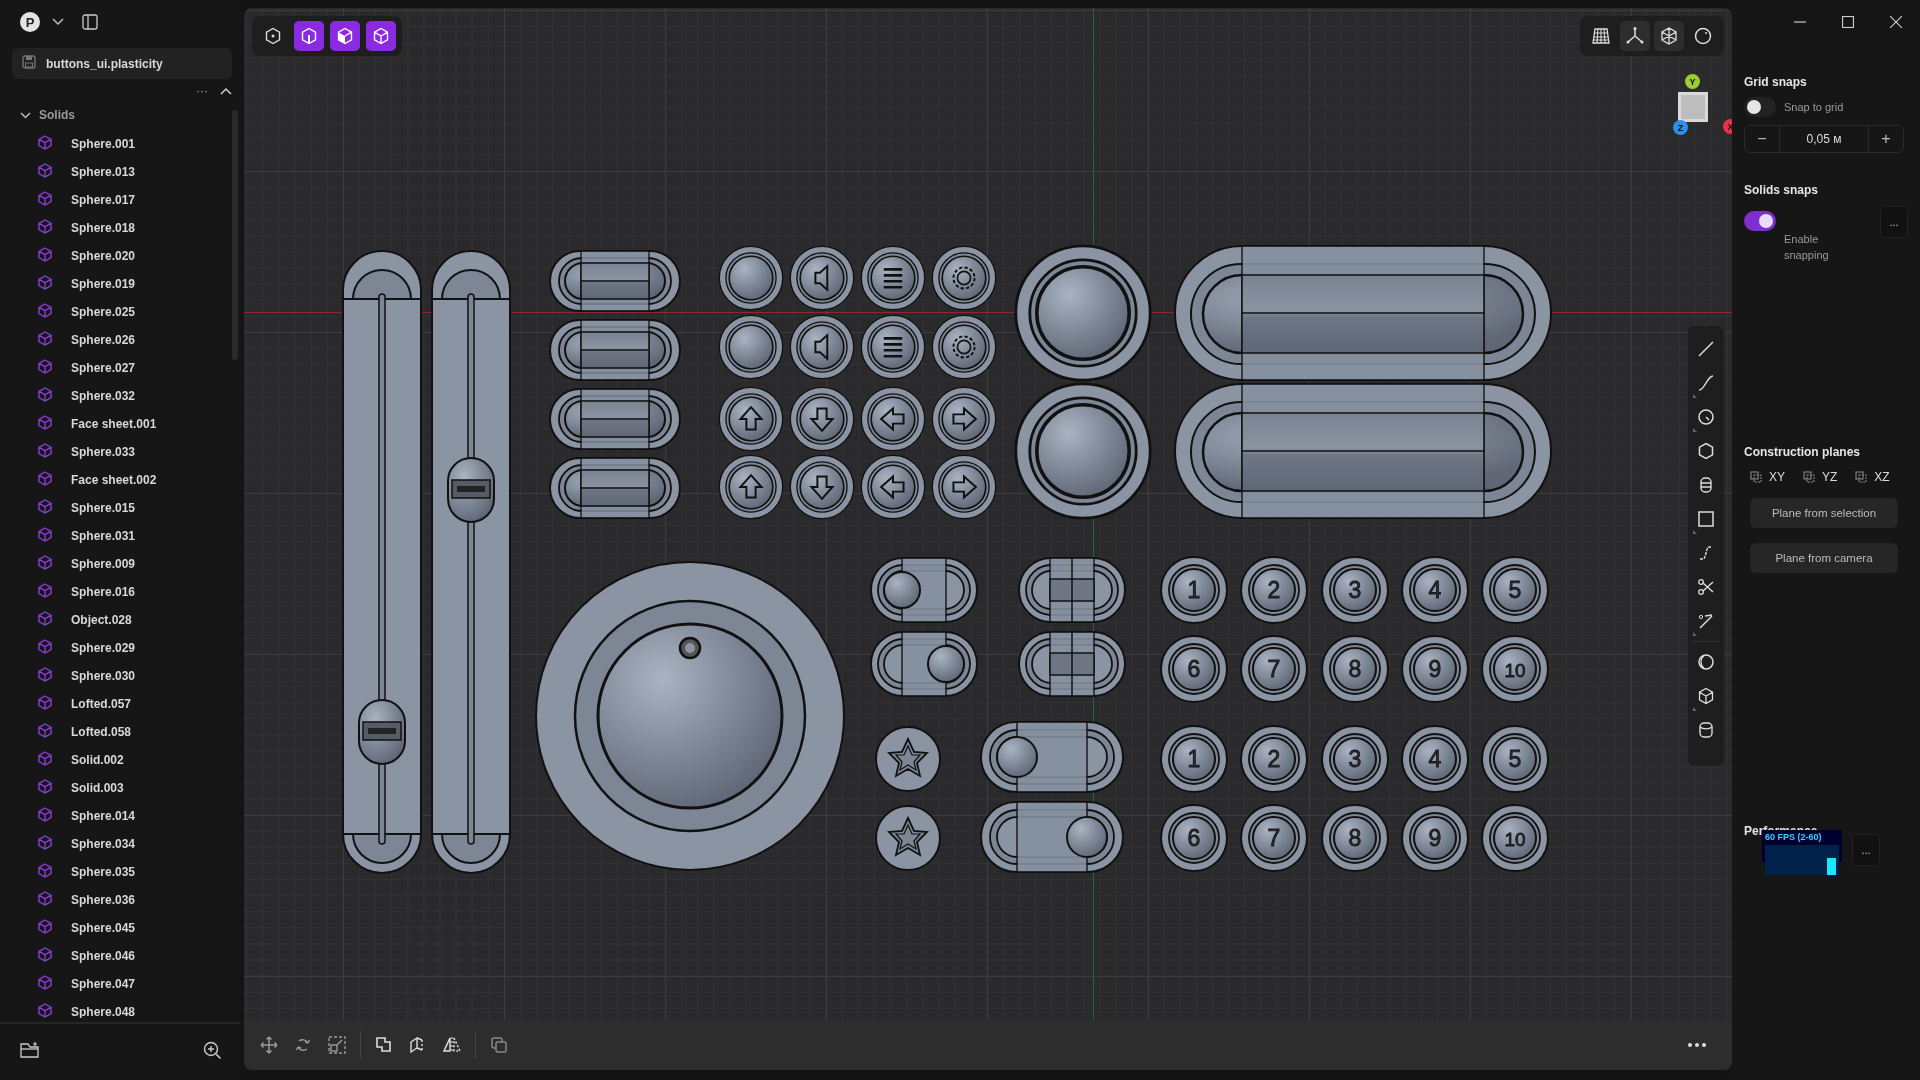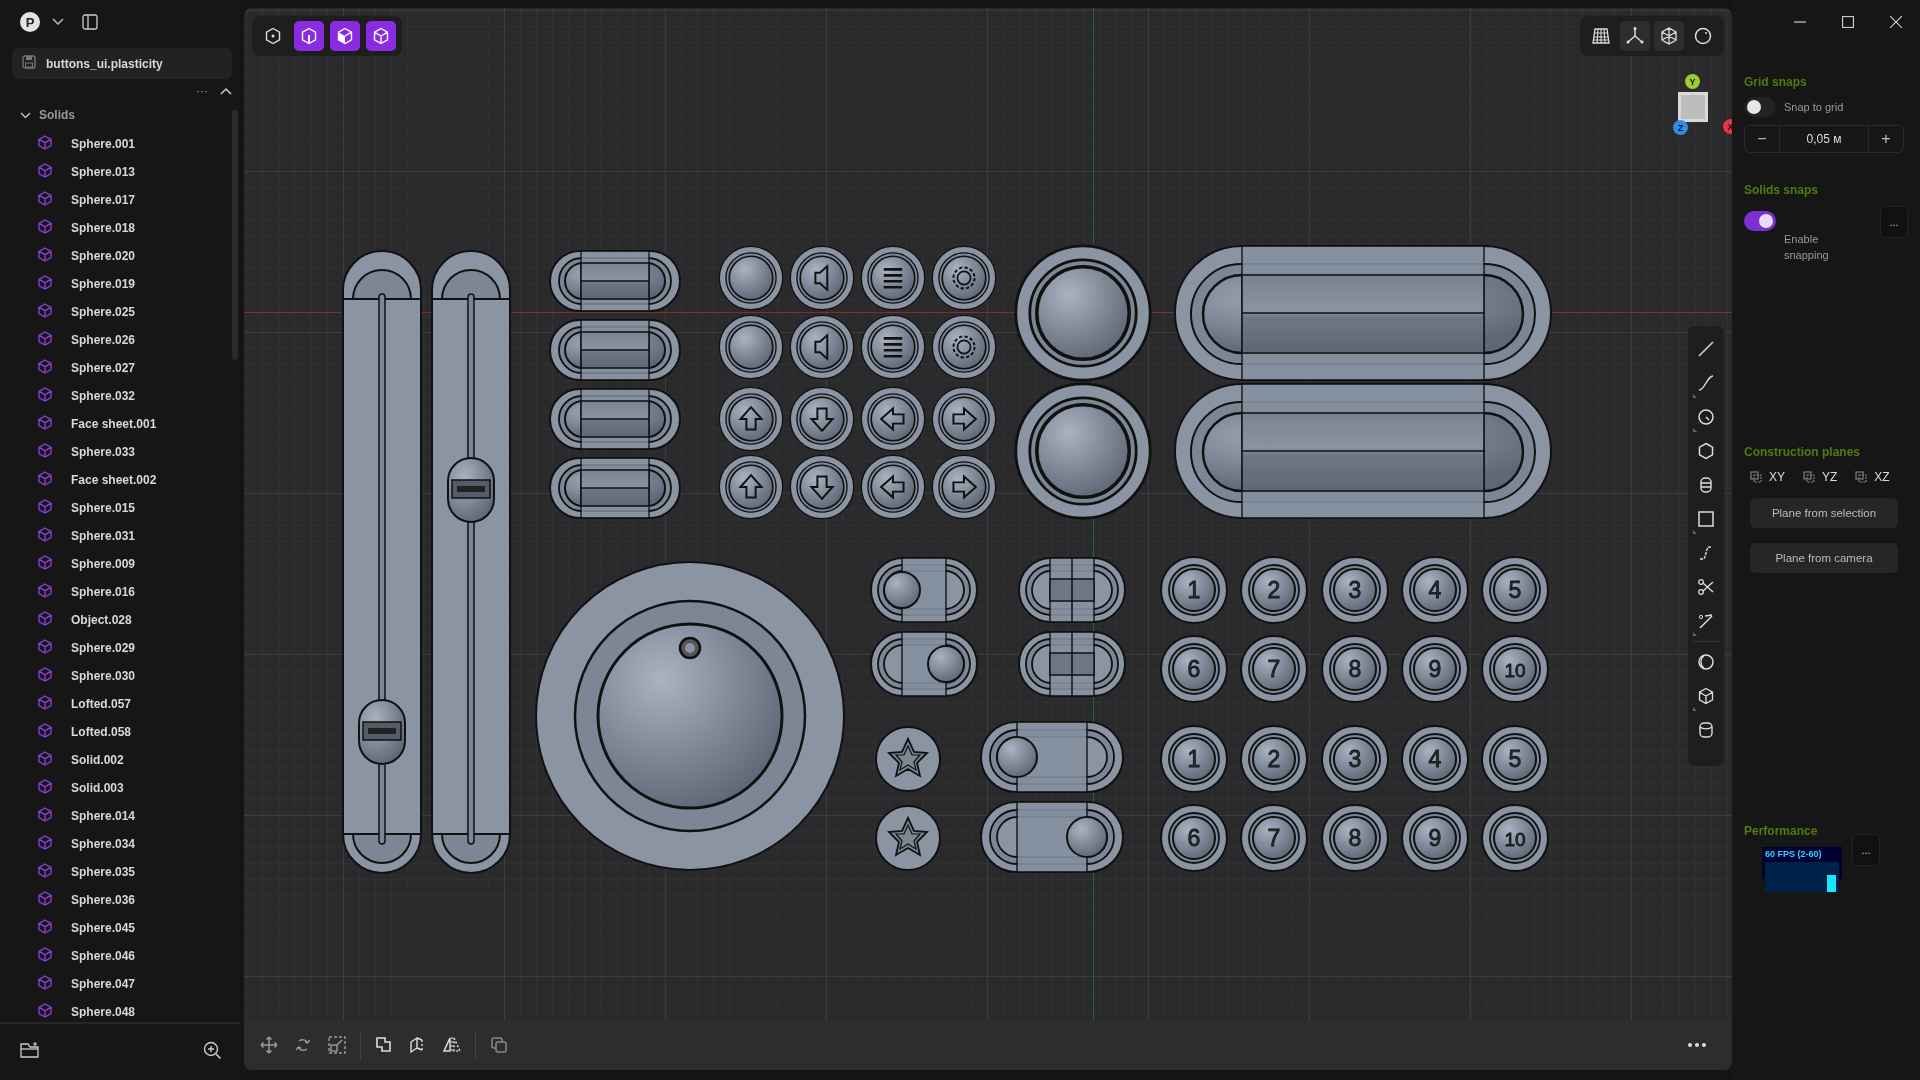--- a/index.html
+++ b/index.html
@@ -55,32 +55,32 @@
   .bt-sep { width: 1px; height: 28px; background: #444; margin: 0 4px; }
   .bt-more { position: absolute; right: 20px; top: 10px; width: 30px; height: 30px; display:flex; align-items:center; justify-content:center; gap:3px;}
   .bt-more i { width: 4px; height: 4px; background: #ddd; border-radius: 50%; display:block; }
 
   .scene { position: absolute; left: 0; top: 0; }
 
   
   .rpanel { position: absolute; left: 1732px; top: 0; width: 188px; height: 1080px; background: #161616; }
   .win-ctrl { position: absolute; top: 10px; right: 0; display: flex; }
   .win-btn { width: 48px; height: 24px; display: flex; align-items: center; justify-content: center; }
-  .sec-title { position: absolute; left: 12px; font-size: 12px; font-weight: bold; color: #4d7c0f; }
+  .sec-title { position: absolute; left: 12px; font-size: 12px; font-weight: bold; color: #e5e5e5; }
   .toggle { position: absolute; width: 32px; height: 20px; border-radius: 10px; }
   .toggle .knob { position: absolute; top: 3px; width: 14px; height: 14px; border-radius: 50%; }
   .lbl { position: absolute; font-size: 11px; color: #9a9a9a; }
   .stepper { position: absolute; left: 12px; top: 125px; width: 160px; height: 28px; border: 1px solid #2a2a2a; border-radius: 6px; display: flex; }
   .stepper .sbtn { width: 34px; display: flex; align-items: center; justify-content: center; color: #bbb; font-size: 16px; }
   .stepper .sval { flex: 1; display: flex; align-items: center; justify-content: center; font-size: 12px; color: #ddd; border-left: 1px solid #2a2a2a; border-right: 1px solid #2a2a2a; }
   .more-btn { position: absolute; width: 28px; height: 32px; background: #111; border: 1px solid #222; border-radius: 5px; display: flex; align-items: flex-end; justify-content: center; padding-bottom: 9px; color: #ccc; font-size: 11px; }
   .plane-row { position: absolute; left: 18px; top: 470px; display: flex; gap: 18px; }
   .plane-item { display: flex; align-items: center; gap: 6px; font-size: 12px; color: #ddd; }
   .wide-btn { position: absolute; left: 18px; width: 148px; height: 30px; background: #262626; border-radius: 6px; display: flex; align-items: center; justify-content: center; font-size: 11.5px; color: #bbb; }
-  .fps-box { position: absolute; left: 30px; top: 830px; width: 80px; height: 32px; background: #000030; margin-top: 17px; }
+  .fps-box { position: absolute; left: 30px; top: 830px; width: 80px; height: 32px; background: #000030; }
   .fps-box .fps-label { position: absolute; left: 3px; top: 2px; font-size: 9px; font-weight: bold; color: #29d6ff; }
   .fps-box .graph { position: absolute; left: 3px; top: 15px; width: 74px; height: 30px; background: #00224a; }
   .fps-box .bar { position: absolute; right: 3px; bottom: 0; width: 9px; height: 17px; background: #19e6ff; }
 </style>
 </head>
 <body>
 
 <div class="app">
 
   <aside class="sidebar">

